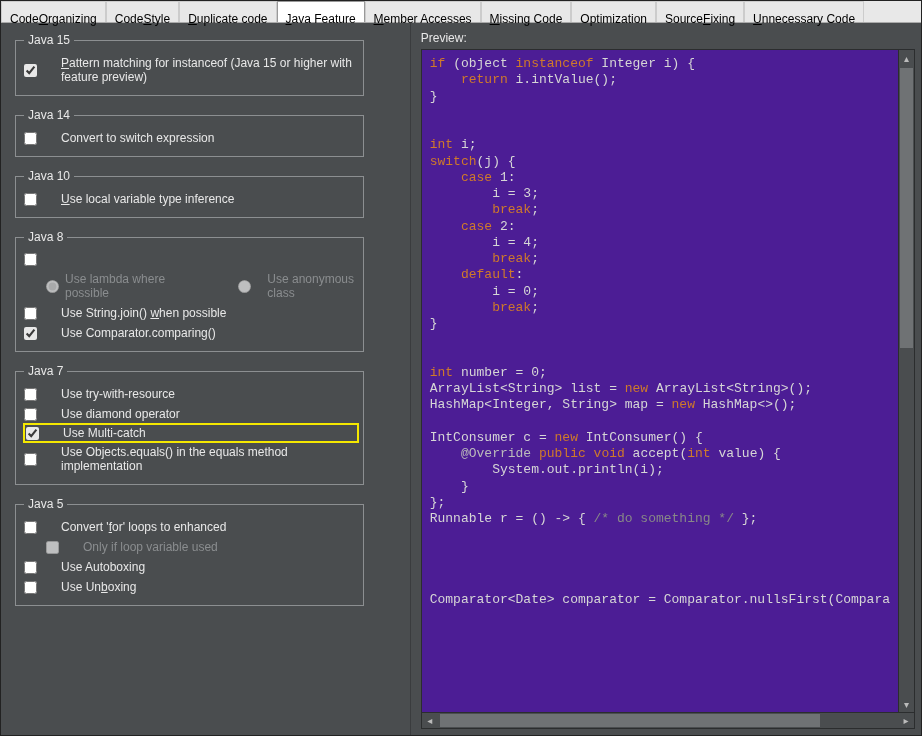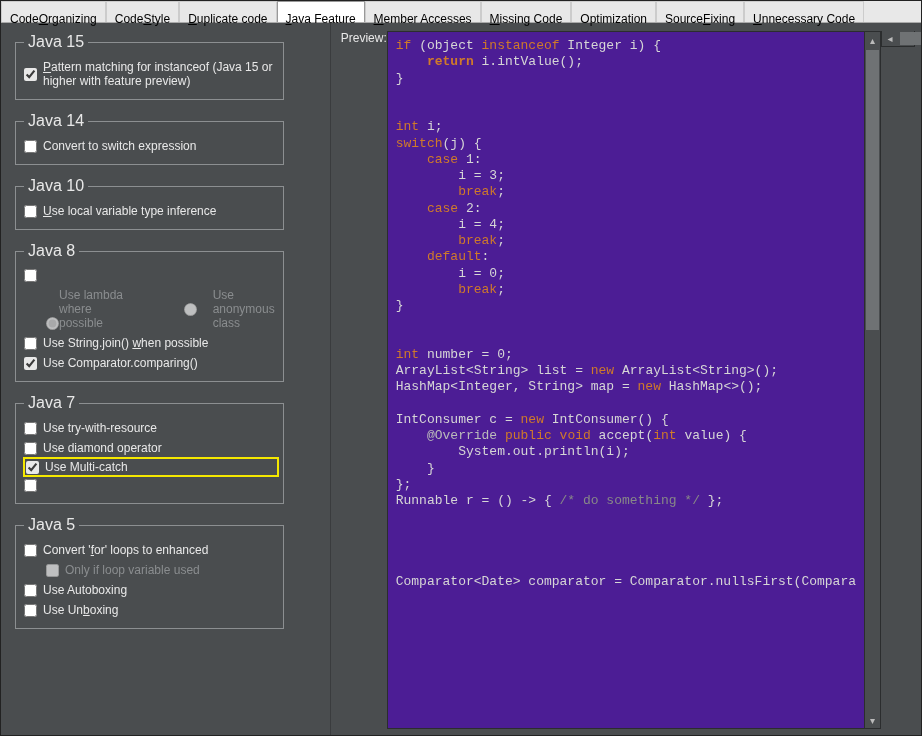--- a/index.html
+++ b/index.html
@@ -44,39 +44,39 @@
   }
   .left {
     width: 460px;
     padding: 10px 10px 10px 14px;
     overflow-y: auto;
   }
   .right {
     flex: 1;
     padding: 8px 6px 6px 10px;
     display: flex;
-    flex-direction: row;
+    flex-direction: column;
     border-left: 1px solid #3a3c3e;
     margin-left: 36px;
   }
   fieldset {
     border: 1px solid #8c8f91;
     margin-bottom: 12px;
     padding: 6px 8px 8px 8px;
   }
   legend {
     color: #e8e8e8;
     padding: 0 4px;
-    font-size: 16px;
+    font-size: 12px;
   }
   .row {
     display: flex;
     align-items: center;
     padding: 3px 0;
-    gap: 6px;
+    gap: 24px;
   }
   .row.indent { padding-left: 22px; }
   .row.disabled { color: #8a8d8f; }
   input[type="checkbox"] {
     width: 13px; height: 13px;
     accent-color: #e8e8e8;
     cursor: pointer;
   }
   input[type="radio"] {
     width: 13px; height: 13px;
@@ -112,21 +112,21 @@
     flex: 1;
     padding: 6px 8px;
     font-family: Consolas, "Courier New", monospace;
     font-size: 13px;
     line-height: 1.25;
     white-space: pre;
     overflow: hidden;
     color: #d6d6d6;
   }
   .kw { color: #d07a2a; }
-  .ret { color: #d07a2a; font-weight: bold; }
+  .ret { color: #d07a2a; }
   .comment { color: #888; }
   .at { color: #bbb; }
   .vscroll {
     width: 16px;
     background: #4a4d4f;
     border-left: 1px solid #2b2d2e;
     display: flex;
     flex-direction: column;
   }
   .vscroll .track { flex: 1; background: #4a4d4f; position: relative; }
@@ -199,21 +199,21 @@
         <label><span class="mn">U</span>se local variable type inference</label>
       </div>
     </fieldset>
 
     <fieldset>
       <legend>Java 8</legend>
       <div class="row">
         <input type="checkbox" style="">
       </div>
       <div class="radiogroup disabled row">
-        <span style="display:flex;align-items:flex-end;gap:0;">
+        <span style="display:flex;align-items:center;gap:6px;">
           <input type="radio" disabled="" checked="" style="">
           <label>Use lambda where possible</label>
         </span>
         <span style="display:flex;align-items:center;gap:16px;">
           <input type="radio" disabled="" style="">
           <label>Use anonymous class</label>
         </span>
       </div>
       <div class="row">
         <input type="checkbox" style="">
@@ -234,20 +234,21 @@
       <div class="row">
         <input type="checkbox" style="">
         <label>Use diamond operator</label>
       </div>
       <div class="row highlight">
         <input type="checkbox" checked="" style="">
         <label>Use Multi-catch</label>
       </div>
       <div class="row">
         <input type="checkbox" style="">
+        <label>Use Objects.equals() in the equals method implementation</label>
       </div>
     </fieldset>
 
     <fieldset>
       <legend>Java 5</legend>
       <div class="row">
         <input type="checkbox" style="">
         <label>Convert '<span class="mn">f</span>or' loops to enhanced</label>
       </div>
       <div class="row indent disabled">

